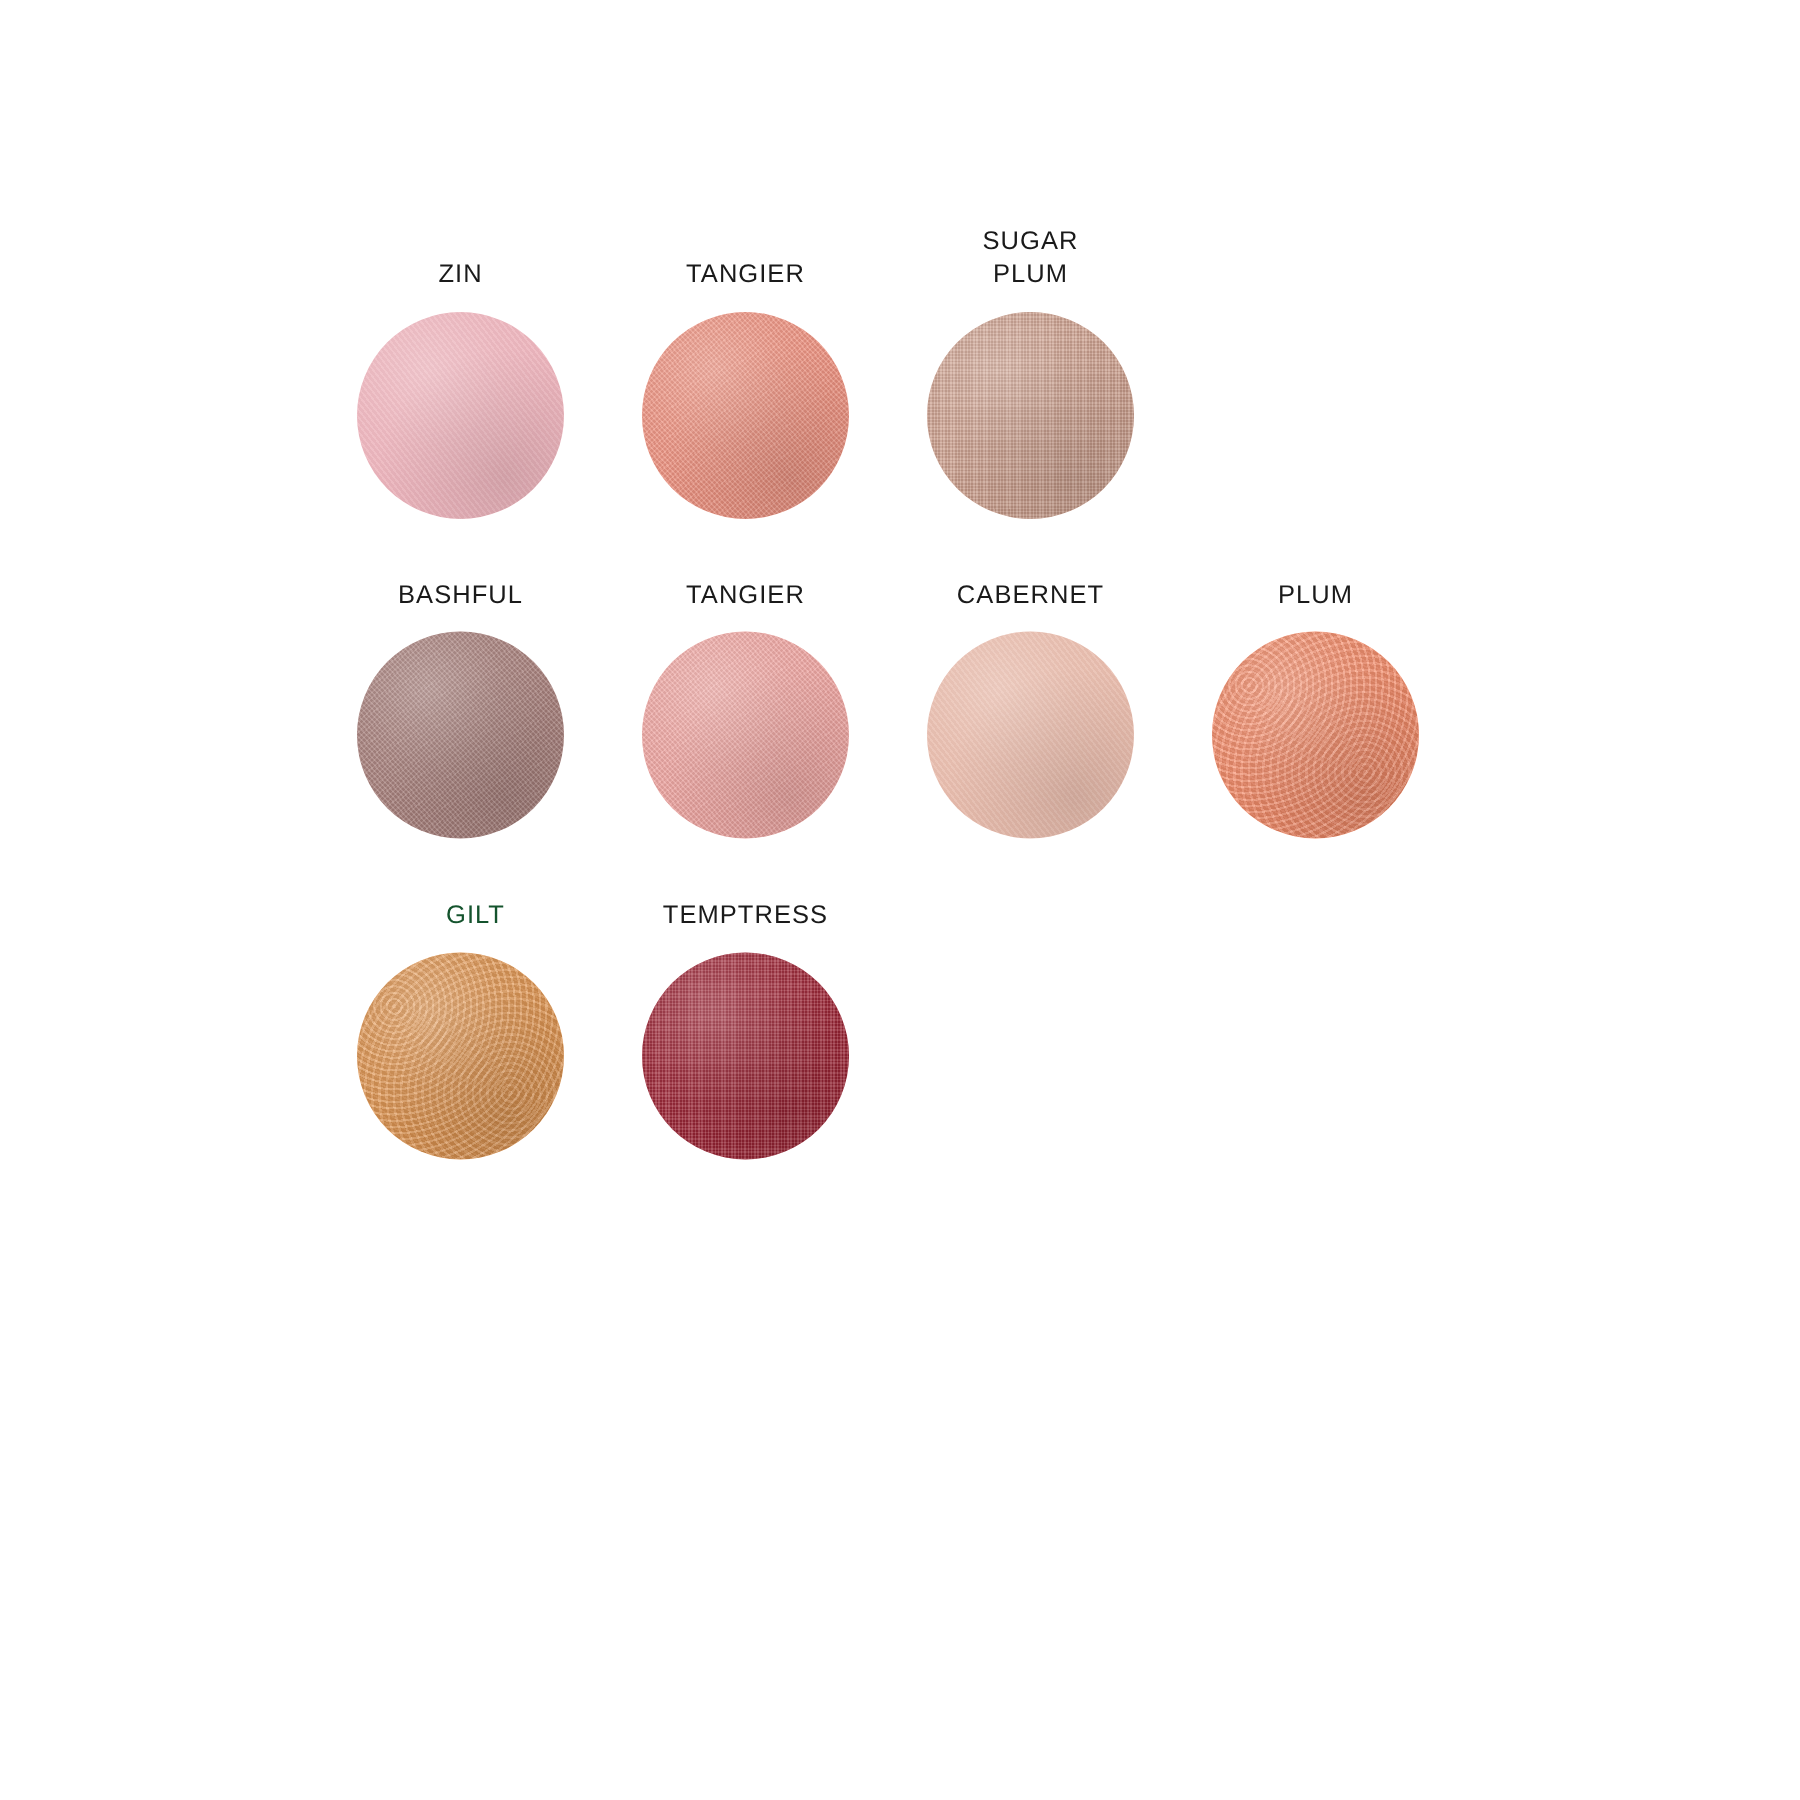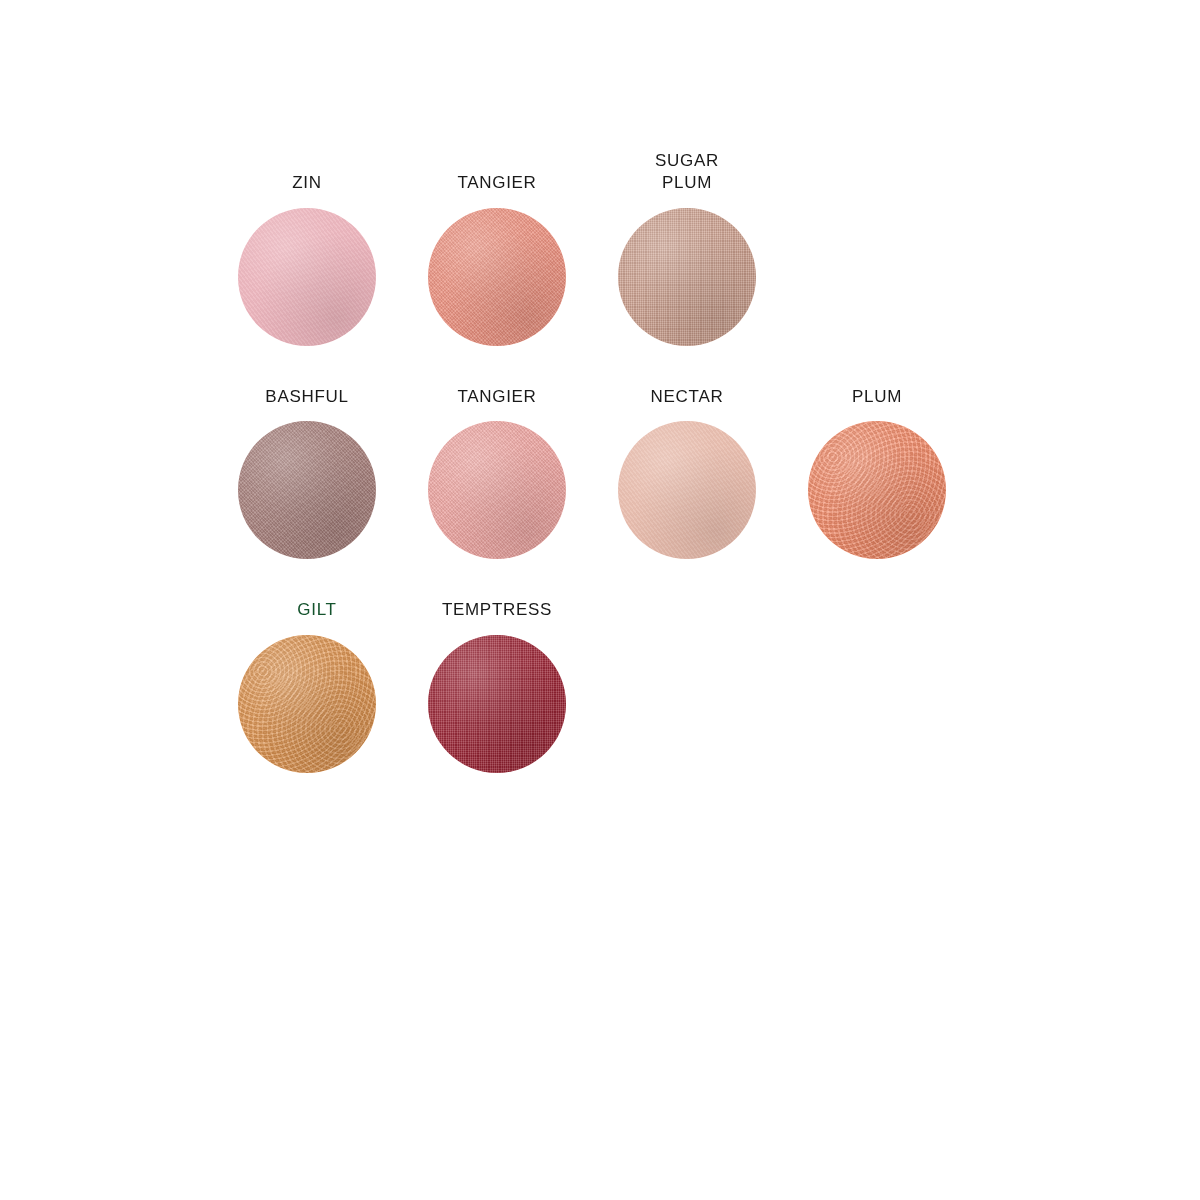--- a/index.html
+++ b/index.html
@@ -191,21 +191,21 @@
           <div class="swatch-disc" style="background-color: rgb(167, 128, 124);"></div>
         </div>
       </div>
       <div class="swatch-cell">
         <div class="swatch-label" style="color: rgb(26, 26, 26);">TANGIER</div>
         <div class="swatch-disc-wrap">
           <div class="swatch-disc" style="background-color: rgb(237, 165, 161);"></div>
         </div>
       </div>
       <div class="swatch-cell">
-        <div class="swatch-label" style="color: rgb(26, 26, 26);">NECTAR</div>
+        <div class="swatch-label" style="color: rgb(26, 26, 26);">CABERNET</div>
         <div class="swatch-disc-wrap">
           <div class="swatch-disc texture-satin" style="background-color: rgb(233, 189, 174);"></div>
         </div>
       </div>
       <div class="swatch-cell">
         <div class="swatch-label" style="color: rgb(26, 26, 26);">PLUM</div>
         <div class="swatch-disc-wrap">
           <div class="swatch-disc texture-mottled" style="background-color: rgb(249, 143, 108);"></div>
         </div>
       </div>

